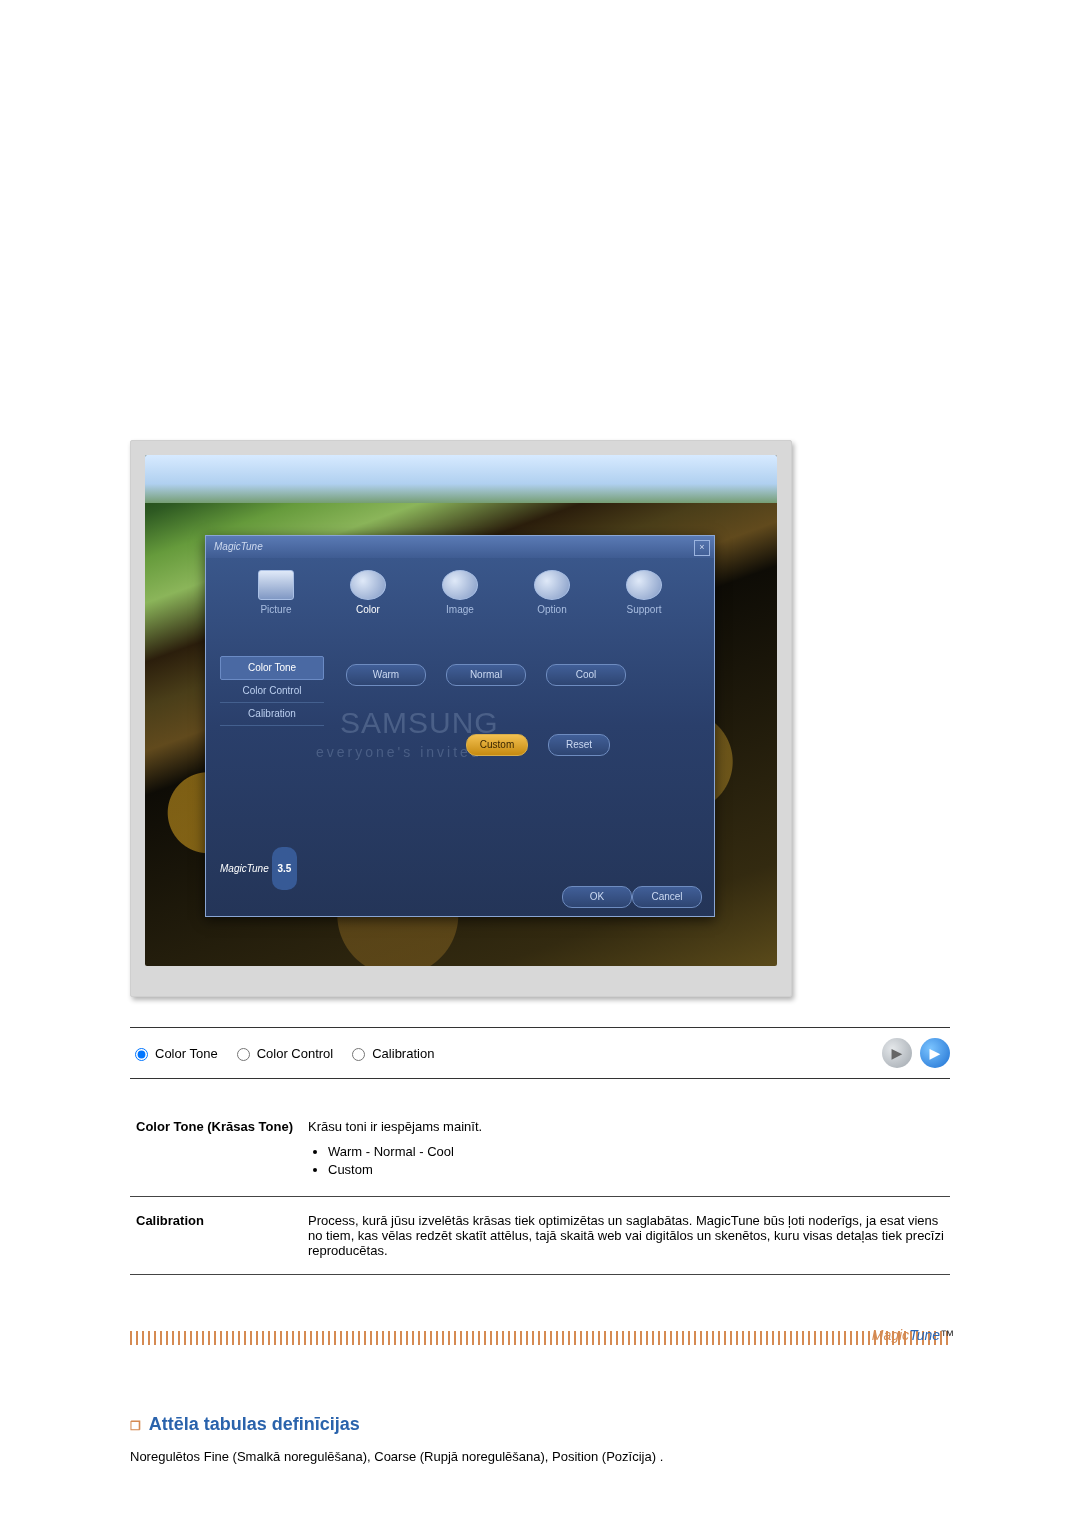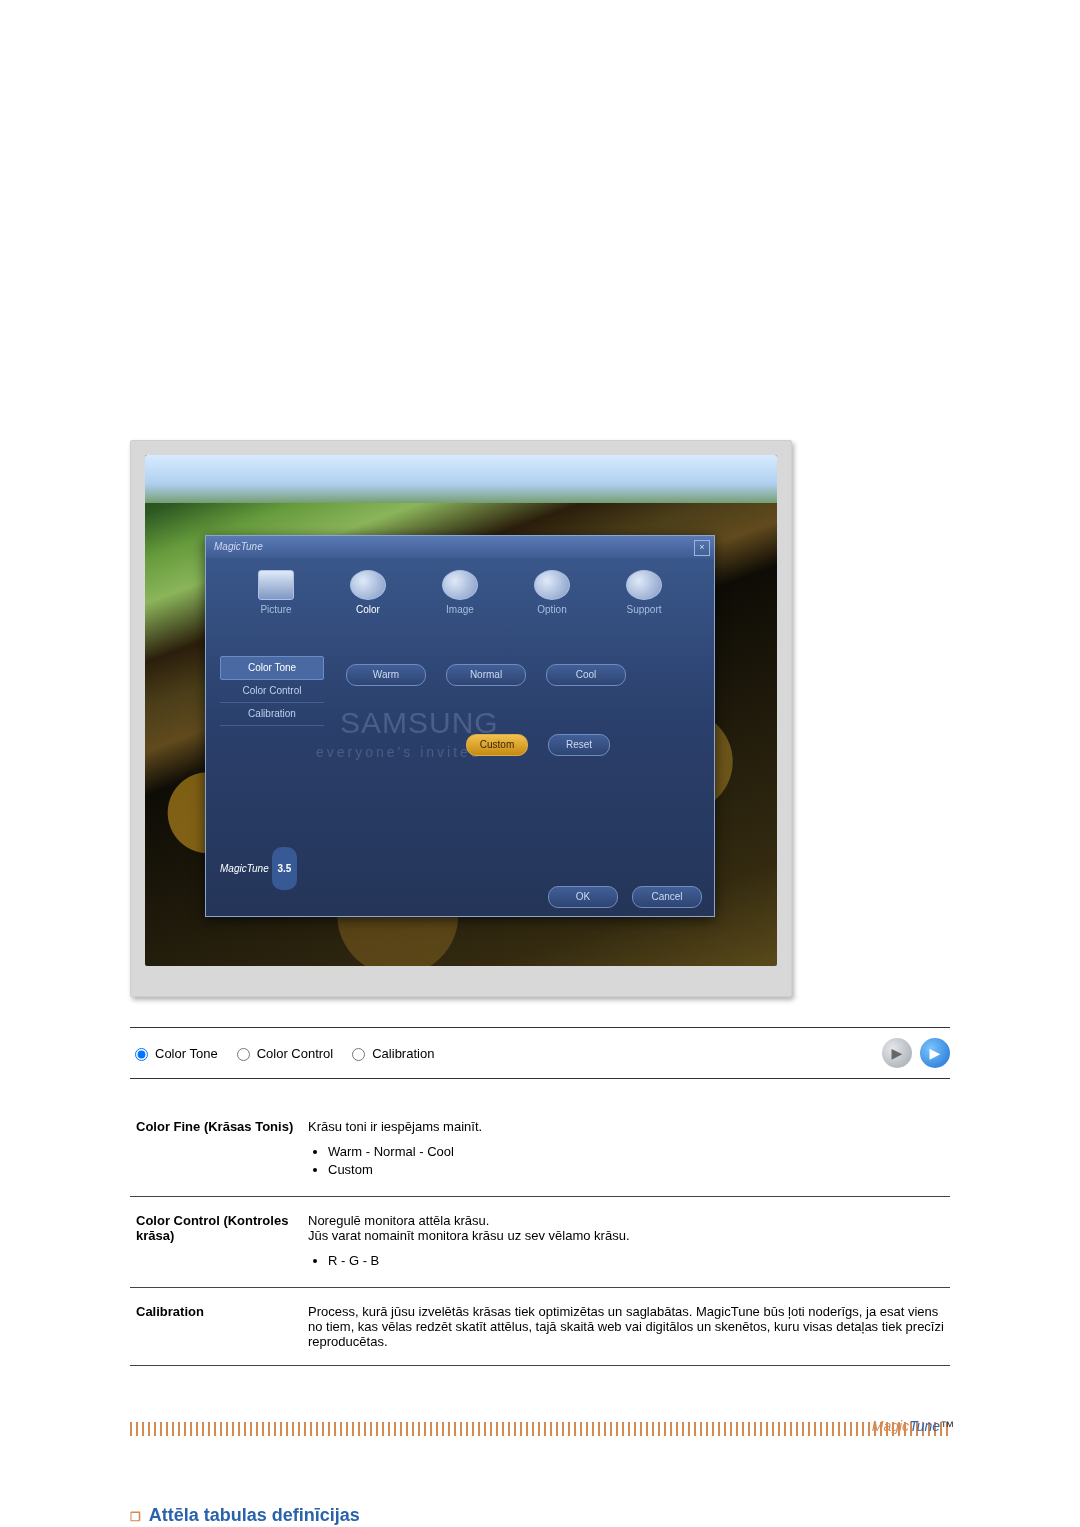--- a/index.html
+++ b/index.html
@@ -133,21 +133,21 @@
     position:absolute; left:110px; top:208px;
     font-size: 14px; letter-spacing: 3px;
     color: rgba(170,190,220,.25);
   }
   .mlogo {
     position:absolute; left:14px; bottom:42px;
     font-style: italic; color:#fff;
   }
   .mlogo .v { font-style:normal; font-weight:bold; background:#375a96; padding:16px 6px; border-radius:10px;margin-top:48px; }
   .bottombar {
-    position:absolute; bottom:8px; right:12px; display:flex; gap:14px;
+    position:absolute; bottom:8px; right:12px; display:flex; 
   }
   .bottombar .smallbtn { width:68px; }
   
   .sep { border:0; border-top:1px solid #333; margin:0; }
   .radios-row {
     display:flex; align-items:center; justify-content:space-between;
     padding: 10px 0;
   }
   .radios { font-size: 13px; display:flex; align-items:center; gap:4px; flex-wrap:wrap; }
   .radios label { margin-right: 10px; }
@@ -275,40 +275,30 @@
         <div class="pgbtn pgnext">
           <span>▶</span>
         </div>
       </div>
     </div>
     <hr class="sep">
 
     <table class="deftab">
       <tbody>
           <tr>
-        <td class="l">Color Fine (Krāsas Tonis)</td>
+        <td class="l">Color Tone (Krāsas Tone)</td>
         <td>
           <div>Krāsu toni ir iespējams mainīt.</div>
           <ul>
             <li>Warm - Normal - Cool</li>
             <li>Custom</li>
           </ul>
         </td>
       </tr>
       <tr>
-        <td class="l">Color Control (Kontroles krāsa)</td>
-        <td>
-          <div>Noregulē monitora attēla krāsu.</div>
-          <div>Jūs varat nomainīt monitora krāsu uz sev vēlamo krāsu.</div>
-          <ul>
-            <li>R - G - B</li>
-          </ul>
-        </td>
-      </tr>
-      <tr>
         <td class="l">Calibration</td>
         <td>Process, kurā jūsu izvelētās krāsas tiek optimizētas un saglabātas. MagicTune būs ļoti noderīgs, ja esat viens no tiem, kas vēlas redzēt skatīt attēlus, tajā skaitā web vai digitālos un skenētos, kuru visas detaļas tiek precīzi reproducētas.</td>
       </tr>
     </tbody>
       </table>
 
     <div class="dashbar">
       <span class="mtune">
         <span class="m">Magic</span><span class="t">Tune</span>™
       </span>

